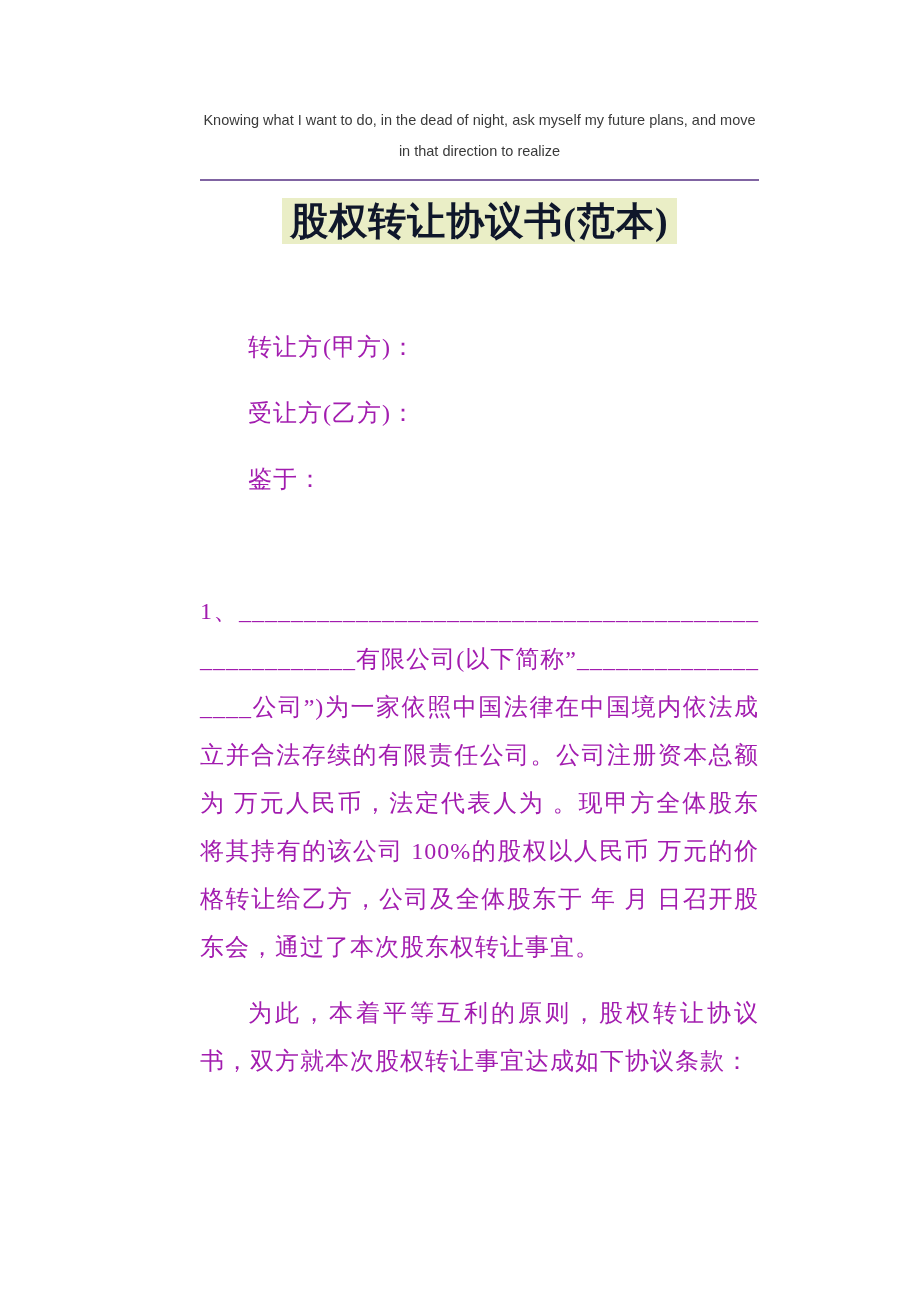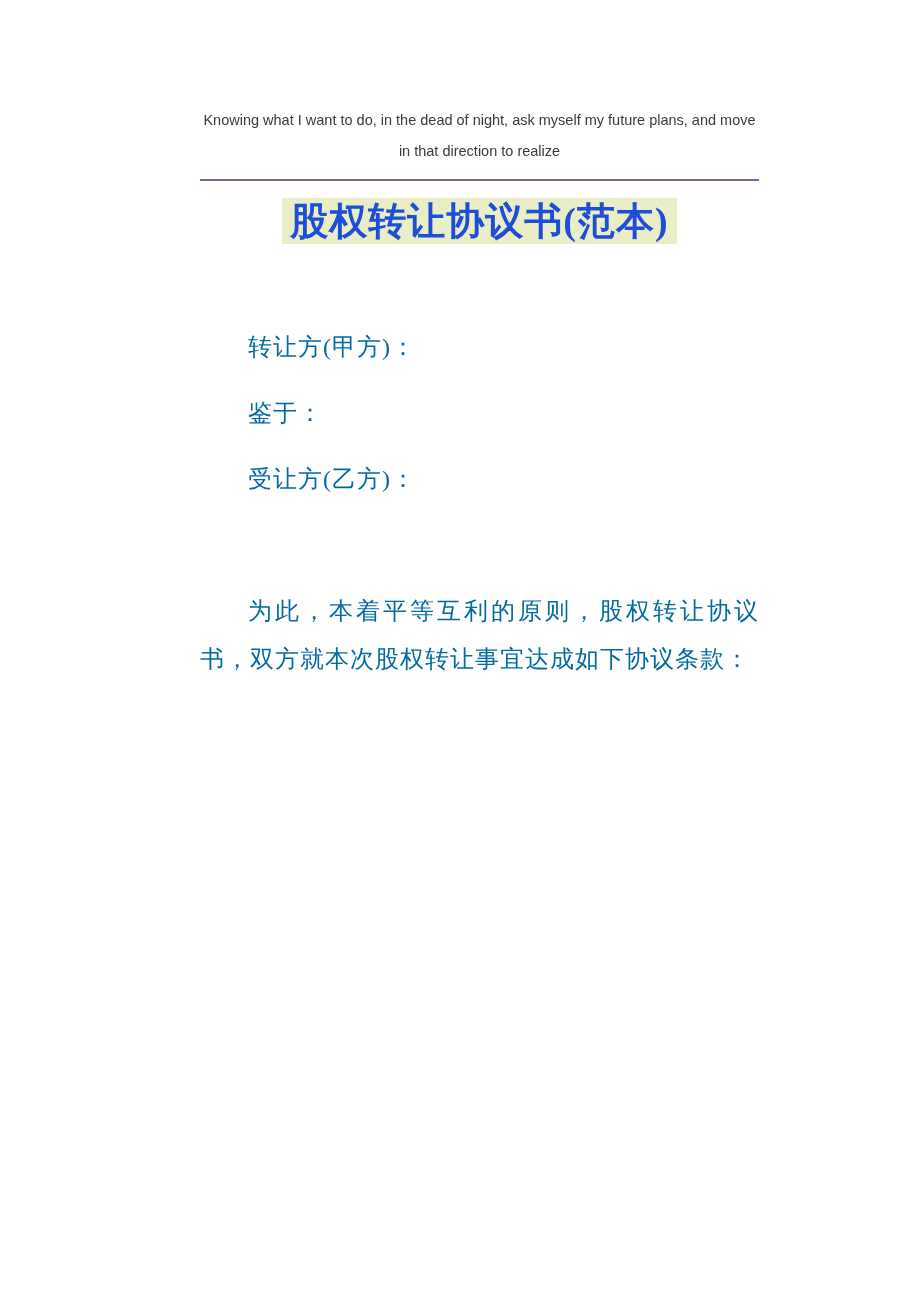--- a/index.html
+++ b/index.html
@@ -31,36 +31,36 @@
     border-top: 2px solid var(--divider, #8064a2);
     margin: 12px 0 0 0;
   }
   .doc-title {
     margin: 10px 0 0 0;
     text-align: center;
     font-size: 38px;
     font-weight: bold;
     line-height: 60px;
     letter-spacing: 1px;
-    color: #1d4ed8;
+    color: #0f172a;
   }
   .doc-title .highlight {
     background: var(--title_highlight, #eaeec6);
     padding: 2px 8px;
   }
   .doc-body {
     margin-top: 72px;
   }
   .para {
     font-size: 24px;
     line-height: 48px;
     letter-spacing: 1px;
     margin: 0 0 18px 0;
     text-align: justify;
-    color: #0369a1;
+    color: #a21caf;
     font-family: Liberation Serif, serif;
   }
   .para.indent {
     text-indent: 2em;
   }
   .para.fillins {
     overflow-wrap: anywhere;
     word-break: break-all;
   }
   .blank-line {
@@ -80,25 +80,26 @@
   <hr class="header-divider">
 
   <h1 class="doc-title">
     <span class="highlight">股权转让协议书(范本)</span>
   </h1>
 
   <div class="doc-body">
 
     <p class="para indent">转让方(甲方)：</p>
 
+    <p class="para indent">受让方(乙方)：</p>
+
     <p class="para indent">鉴于：</p>
-
-    <p class="para indent">受让方(乙方)：</p>
 
     <div class="blank-line"></div>
 
+    <p class="para fillins">1、____________________________________________________有限公司(以下简称”__________________公司”)为一家依照中国法律在中国境内依法成立并合法存续的有限责任公司。公司注册资本总额为 万元人民币，法定代表人为 。现甲方全体股东将其持有的该公司 100%的股权以人民币 万元的价格转让给乙方，公司及全体股东于 年 月 日召开股东会，通过了本次股东权转让事宜。</p>
 
 
     <p class="para indent">为此，本着平等互利的原则，股权转让协议书，双方就本次股权转让事宜达成如下协议条款：</p>
 
   </div>
 
 </div>
 
 </body></html>

